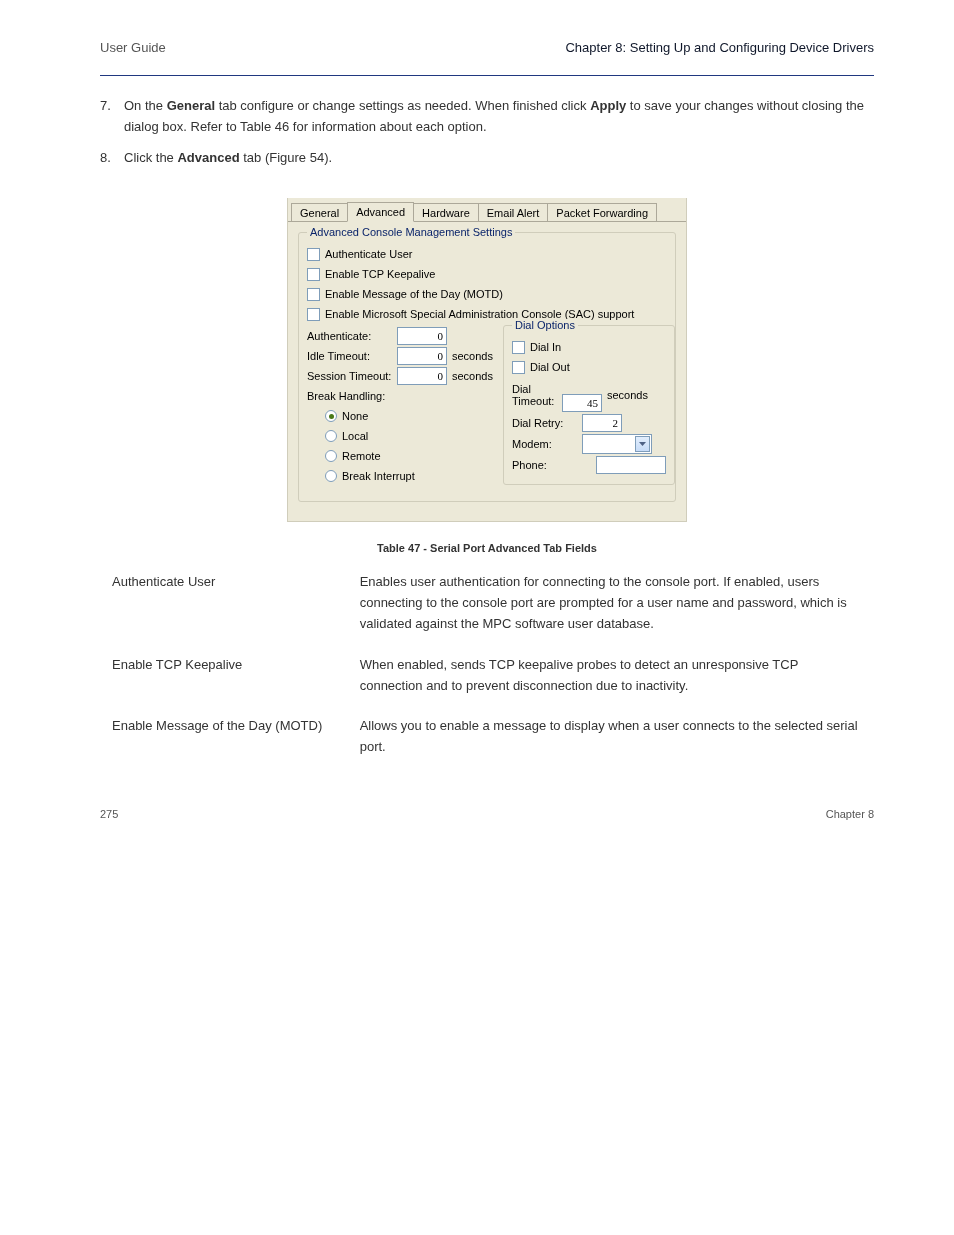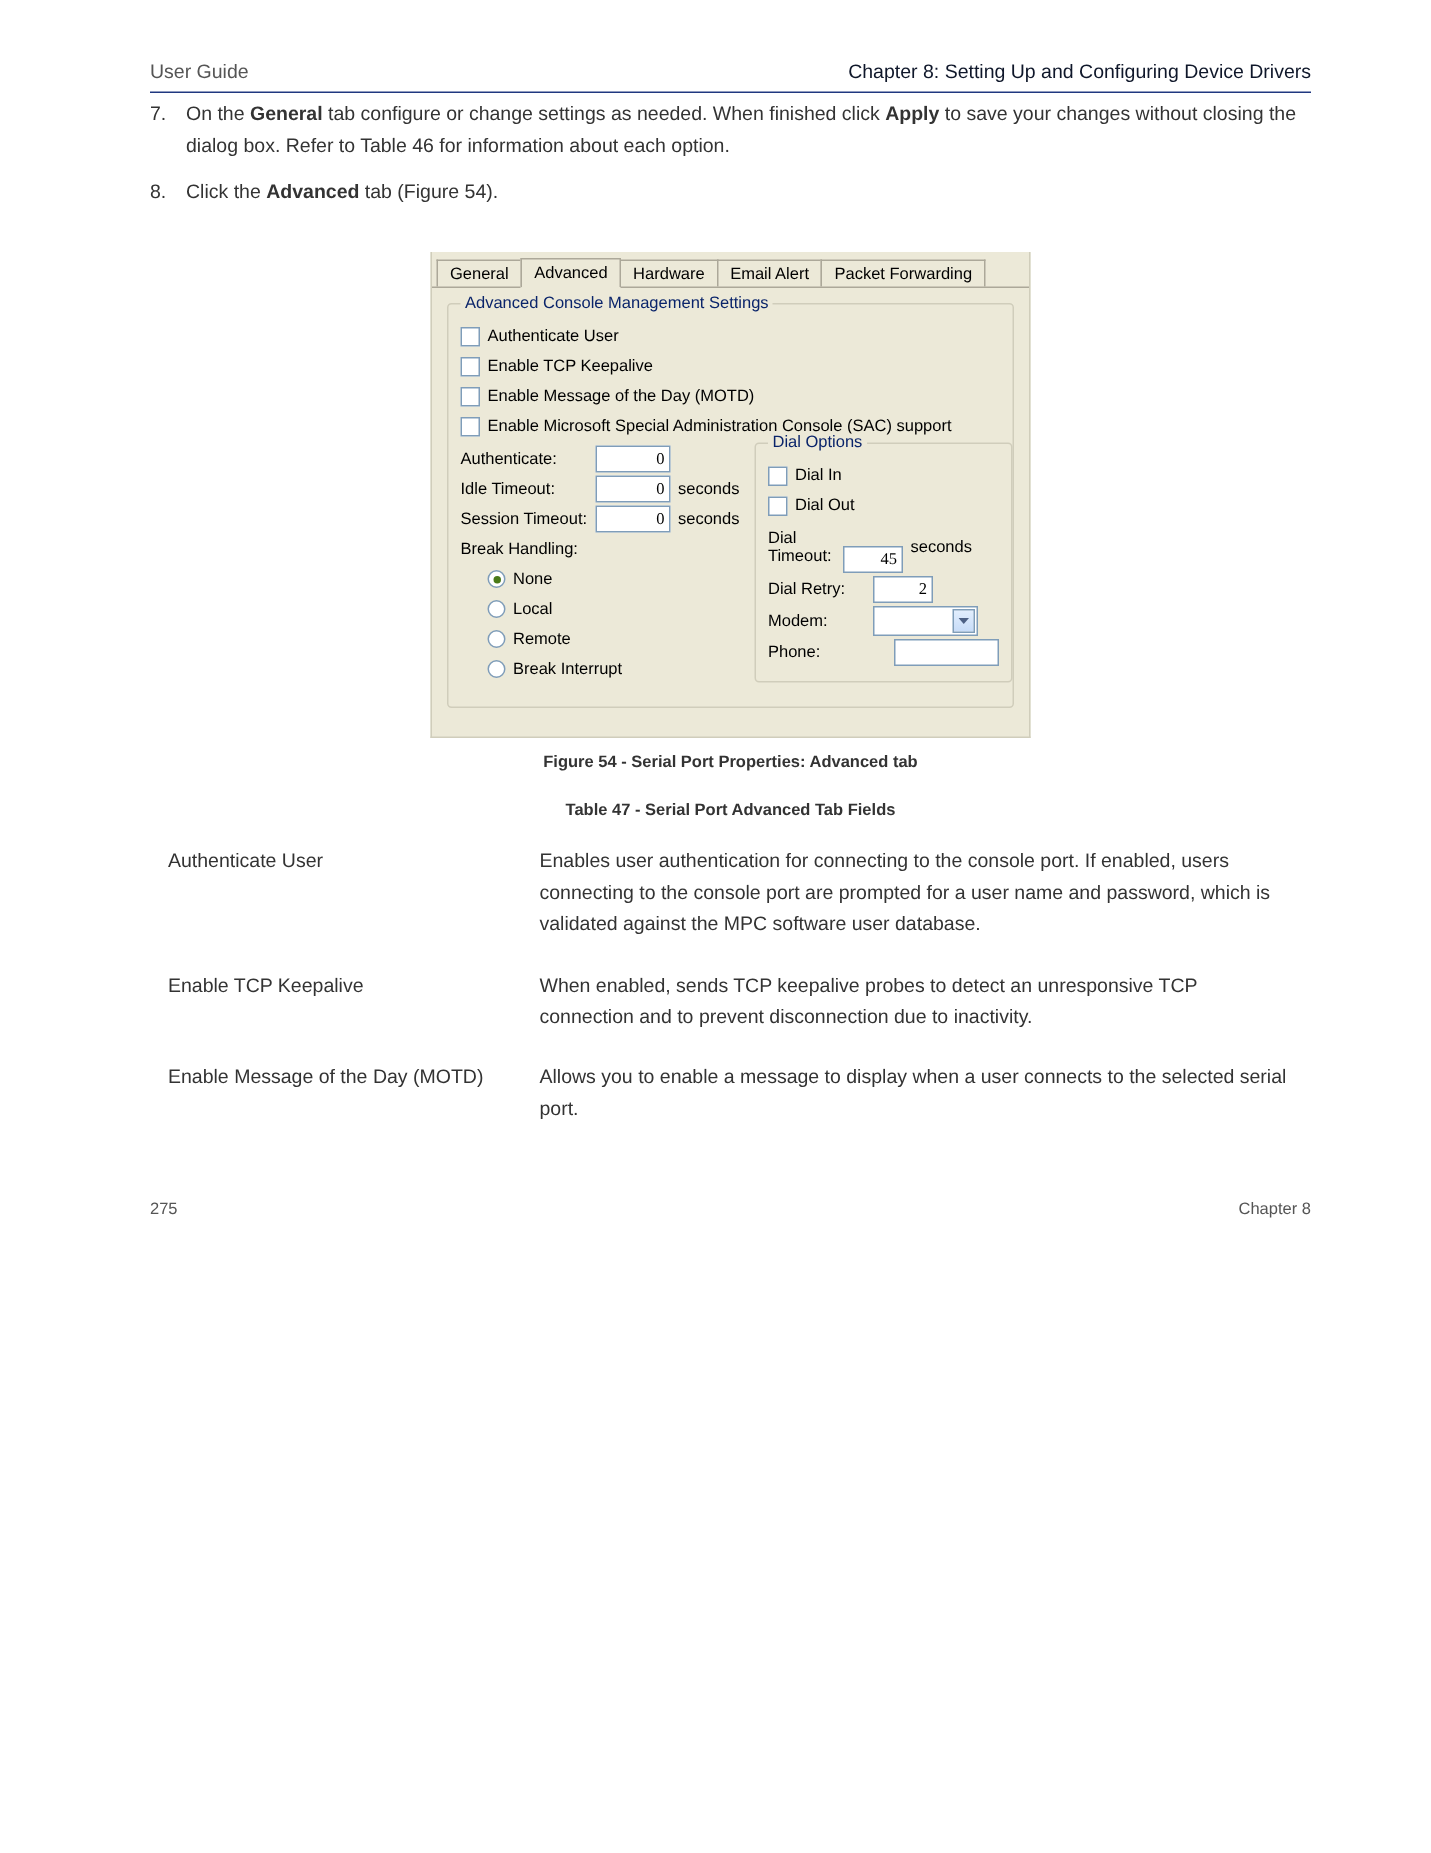--- a/index.html
+++ b/index.html
@@ -12,23 +12,23 @@
     background: #fff;
     width: 954px;
   }
   .page {
     padding: 40px 80px 40px 100px;
   }
   .header-area {
     display: flex;
     justify-content: space-between;
     align-items: flex-end;
-    padding-bottom: 6px;
+    padding-bottom: 20px;
     border-bottom: 1.5px solid #203880;
-    margin-bottom: 4px;
+    margin-bottom: 20px;
   }
   .header-left { font-size: 13px; color: #555; }
   .header-right { font-size: 13px; color: #0f172a; }
   .breadcrumb { font-size: 11px; color: #555; margin-bottom: 10px; }
   .numbered { margin-bottom: 10px; line-height: 1.6; display: flex; }
   .numbered .num { width: 24px; flex-shrink:0; }
   .numbered .txt { flex:1; }
   .bold { font-weight: bold; }
   .figure {
     display: flex;
@@ -306,21 +306,20 @@
                   <input class="txtinput" style="">
                 </div>
               </div>
             </div>
           </div>
         </div>
       </div>
     </div>
   </div>
 
-  <div class="figcaption">Figure 54 - Serial Port Properties: Advanced tab</div>
 
 
   <div class="table">
     <div class="table-title">Table 47 - Serial Port Advanced Tab Fields</div>
     <table class="fields">
       <tbody>
           <tr>
         <td>Authenticate User</td>
         <td>Enables user authentication for connecting to the console port. If enabled, users connecting to the console port are prompted for a user name and password, which is validated against the MPC software user database.</td>
       </tr>

